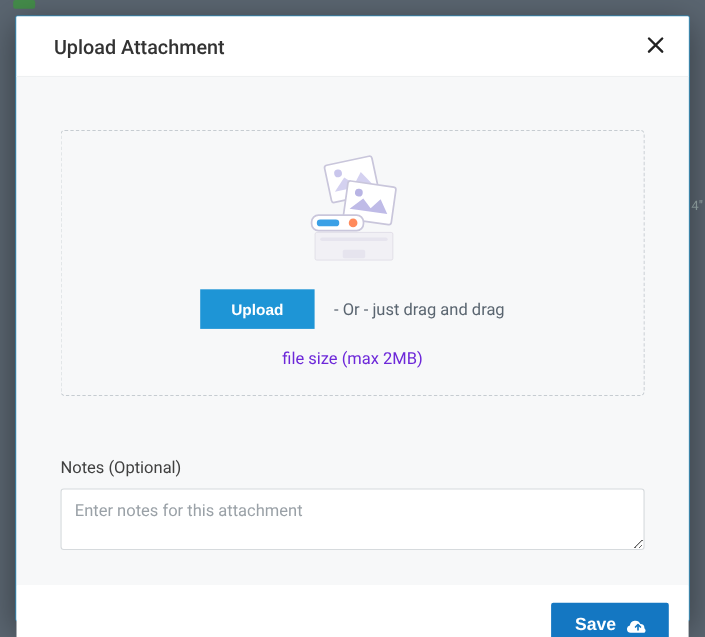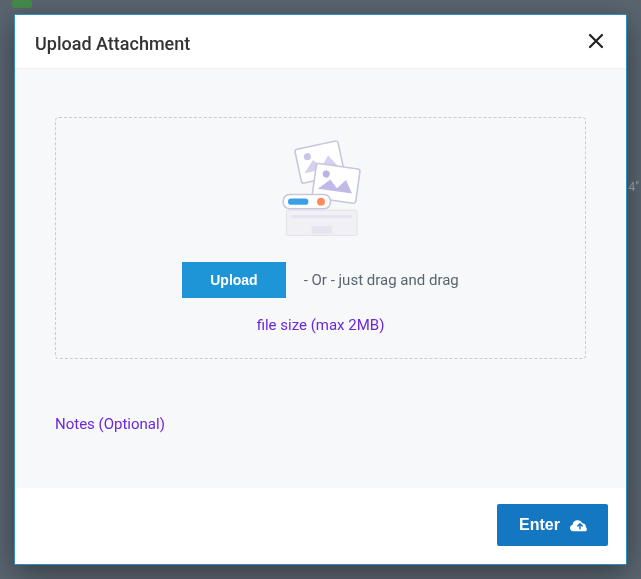--- a/index.html
+++ b/index.html
@@ -42,23 +42,23 @@
       bottom: 14px;
       background: #ffffff;
       border-radius: 2px;
       box-shadow: 0 8px 30px rgba(0,0,0,0.4);
       display: flex;
       flex-direction: column;
       border: 1px solid #2d8fbf;
     }
     .modal-header {
       display: flex;
-      align-items: flex-end;
+      align-items: center;
       justify-content: space-between;
-      padding: 16px 18px 14px 20px;
+      padding: 16px 18px 14px 34px;
       background: #ffffff;
     }
     .modal-title {
       font-size: 18px;
       font-weight: 500;
       color: #333;
     }
     .close-btn {
       cursor: pointer;
       color: #333;
@@ -107,21 +107,21 @@
     }
     .size-text {
       color: #6d28d9;
       font-size: 15px;
     }
     .notes-group {
       margin-top: 56px;
     }
     .notes-label {
       font-size: 15px;
-      color: #6d28d9;
+      color: #404040;
       margin-bottom: 10px;
       display: block;
       margin-top: 48px;
     }
     .notes-input {
       width: 100%;
       height: 56px;
       border: 1px solid #d6dadd;
       border-radius: 3px;
       padding: 10px 12px;
@@ -203,26 +203,27 @@
       </div>
       <div class="upload-row">
         <button class="upload-btn">Upload</button>
         <span class="drag-text">- Or - just drag and drag</span>
       </div>
       <div class="size-text">file size (max 2MB)</div>
     </div>
 
     <div class="notes-group">
       <label class="notes-label">Notes (Optional)</label>
+      <textarea class="notes-input" placeholder="Enter notes for this attachment" style=""></textarea>
     </div>
   </div>
 
   <div class="modal-footer">
     <button class="save-btn">
-      <span>Enter</span>
+      <span>Save</span>
       <span>
         <svg width="20" height="16" viewBox="0 0 24 18">
           <path d="M19 11.5a4.5 4.5 0 0 0-4.4-4.5 6 6 0 0 0-11.5 1.6A4 4 0 0 0 4 16.5h15a3.5 3.5 0 0 0 0-5z" fill="#ffffff"></path>
           <path d="M12 13.5v-5 M9.3 10.2 L12 7.5 L14.7 10.2" stroke="#1477c2" stroke-width="1.8" fill="none" stroke-linecap="round" stroke-linejoin="round"></path>
         </svg>
       </span>
     </button>
 
   </div>
 </div>

